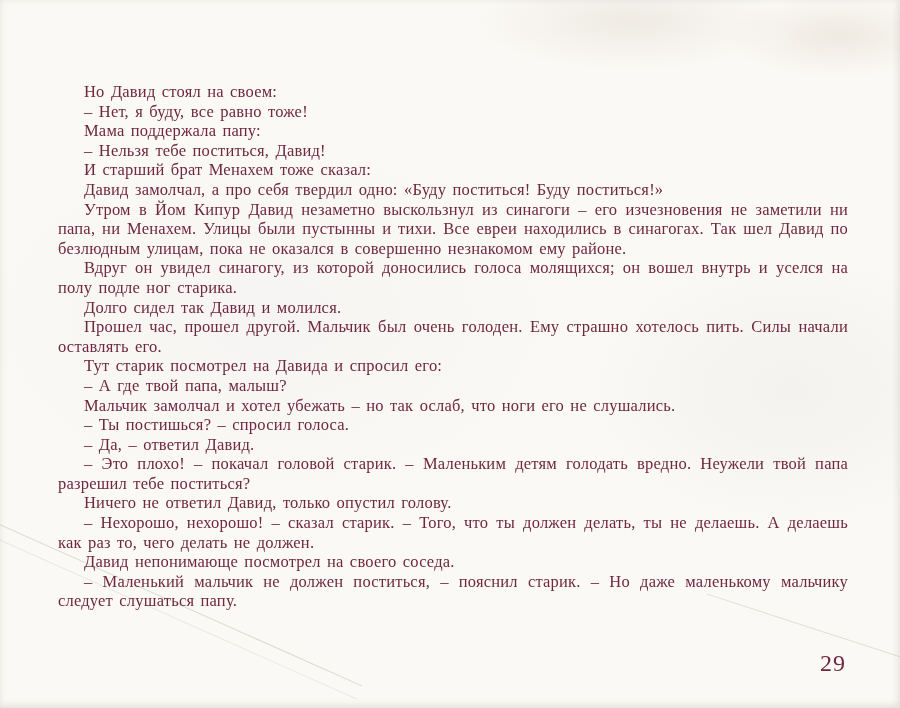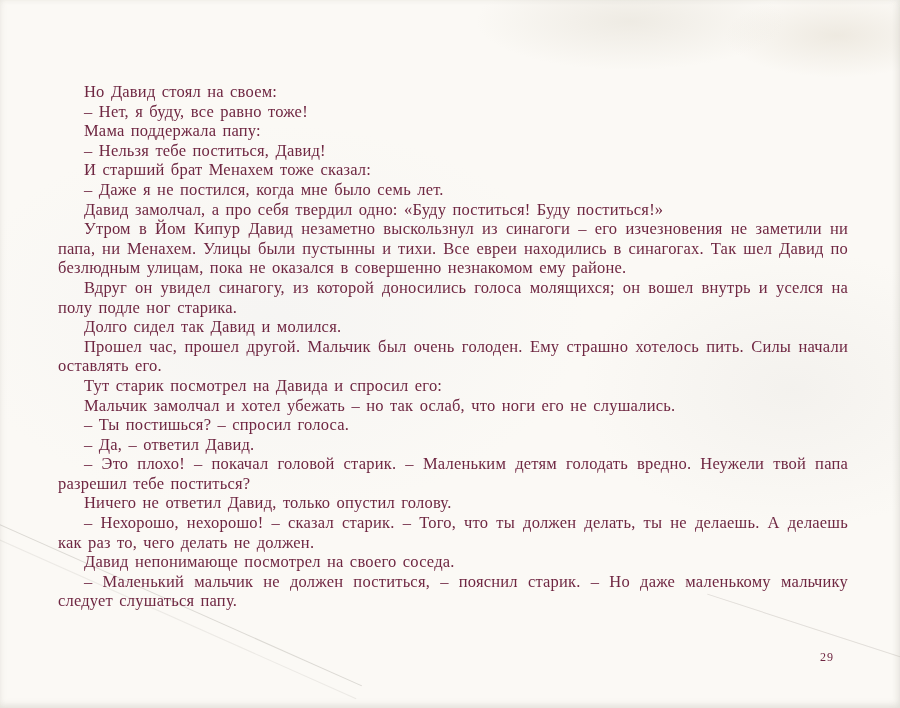--- a/index.html
+++ b/index.html
@@ -65,45 +65,45 @@
   .text-block p {
     margin: 0;
     text-indent: 26px;
     text-align: justify;
   }
   .page-number {
     position: absolute;
     left: 820px;
     top: 650px;
     color: var(--ink);
-    font-size: 12px;
+    font-size: 24px;
     letter-spacing: 1px;
   }
 </style>
 </head>
 <body>
 
 <div class="page">
   <div class="artifact scratch-bl"></div>
   <div class="artifact scratch-br"></div>
   <div class="artifact edge-shadow"></div>
 
   <div class="text-block">
       <p>Но Давид стоял на своем:</p>
       <p>– Нет, я буду, все равно тоже!</p>
       <p>Мама поддержала папу:</p>
       <p>– Нельзя тебе поститься, Давид!</p>
       <p>И старший брат Менахем тоже сказал:</p>
-      <p>– Даже я не постился, когда мне было семь лет.</p>
       <p>Давид замолчал, а про себя твердил одно: «Буду поститься! Буду поститься!»</p>
       <p>Утром в Йом Кипур Давид незаметно выскользнул из синагоги – его изчезновения не заметили ни папа, ни Менахем. Улицы были пустынны и тихи. Все евреи находились в синагогах. Так шел Давид по безлюдным улицам, пока не оказался в совершенно незнакомом ему районе.</p>
       <p>Вдруг он увидел синагогу, из которой доносились голоса молящихся; он вошел внутрь и уселся на полу подле ног старика.</p>
       <p>Долго сидел так Давид и молился.</p>
       <p>Прошел час, прошел другой. Мальчик был очень голоден. Ему страшно хотелось пить. Силы начали оставлять его.</p>
       <p>Тут старик посмотрел на Давида и спросил его:</p>
+      <p>– А где твой папа, малыш?</p>
       <p>Мальчик замолчал и хотел убежать – но так ослаб, что ноги его не слушались.</p>
       <p>– Ты постишься? – спросил голоса.</p>
       <p>– Да, – ответил Давид.</p>
       <p>– Это плохо! – покачал головой старик. – Маленьким детям голодать вредно. Неужели твой папа разрешил тебе поститься?</p>
       <p>Ничего не ответил Давид, только опустил голову.</p>
       <p>– Нехорошо, нехорошо! – сказал старик. – Того, что ты должен делать, ты не делаешь. А делаешь как раз то, чего делать не должен.</p>
       <p>Давид непонимающе посмотрел на своего соседа.</p>
       <p>– Маленький мальчик не должен поститься, – пояснил старик. – Но даже маленькому мальчику следует слушаться папу.</p>
     </div>
 

